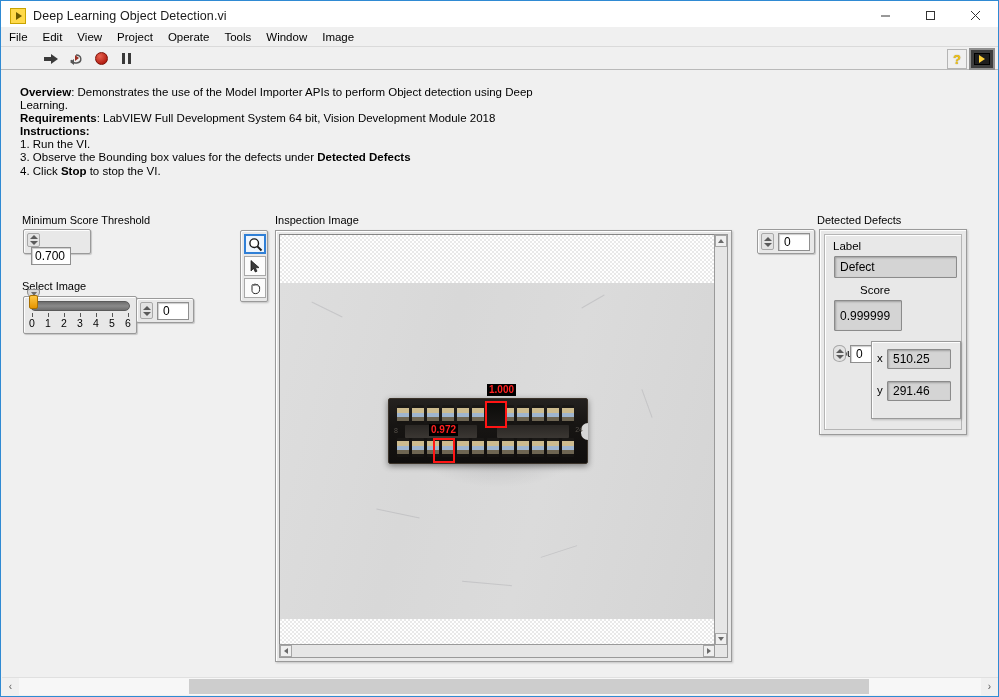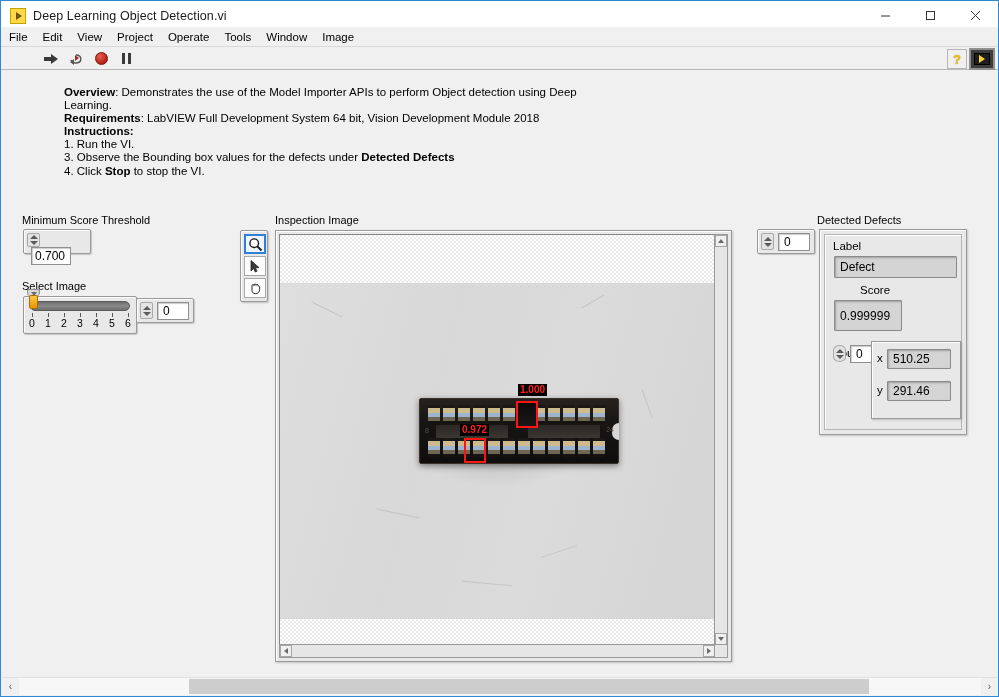--- a/index.html
+++ b/index.html
@@ -130,21 +130,20 @@
     width: 996px; height: 607px;
     background: #f0f0f0;
     overflow: hidden;
   }
 
   
   .instructions {
     position: absolute; left: 18px; top: 16px;
     font-size: 11.5px; color: #000; line-height: 13.1px;
     width: 560px;
-    margin-left: 44px;
   }
   .instructions b { font-weight: bold; }
 
   
   .sec-label {
     position: absolute; font-size: 11px; color: #000;
   }
 
   
   .num-ctl {
@@ -274,21 +273,20 @@
   .scratch { position:absolute; background: rgba(150,150,155,.30); }
 
   
   .ic {
     position: absolute; left: 108px; top: 115px;
     width: 200px; height: 66px;
     background: linear-gradient(to bottom,#24211f 0%, #171513 40%, #100e0d 100%);
     border: 1px solid #3a3229;
     border-radius: 2px;
     box-shadow: 0 2px 6px rgba(0,0,0,.45);
-    margin-left: 31px;
   }
   .ic-notch {
     position:absolute; right:-1px; top:24px;
     width:7px; height:17px;
     background:#d6d6d6; border-radius: 7px 0 0 7px;
   }
   .pin-row { position: absolute; display: flex; gap: 3px; left: 8px; }
   .pin-row.top { top: 6px; }
   .pin-row.bot { bottom: 6px; }
   .pin {

